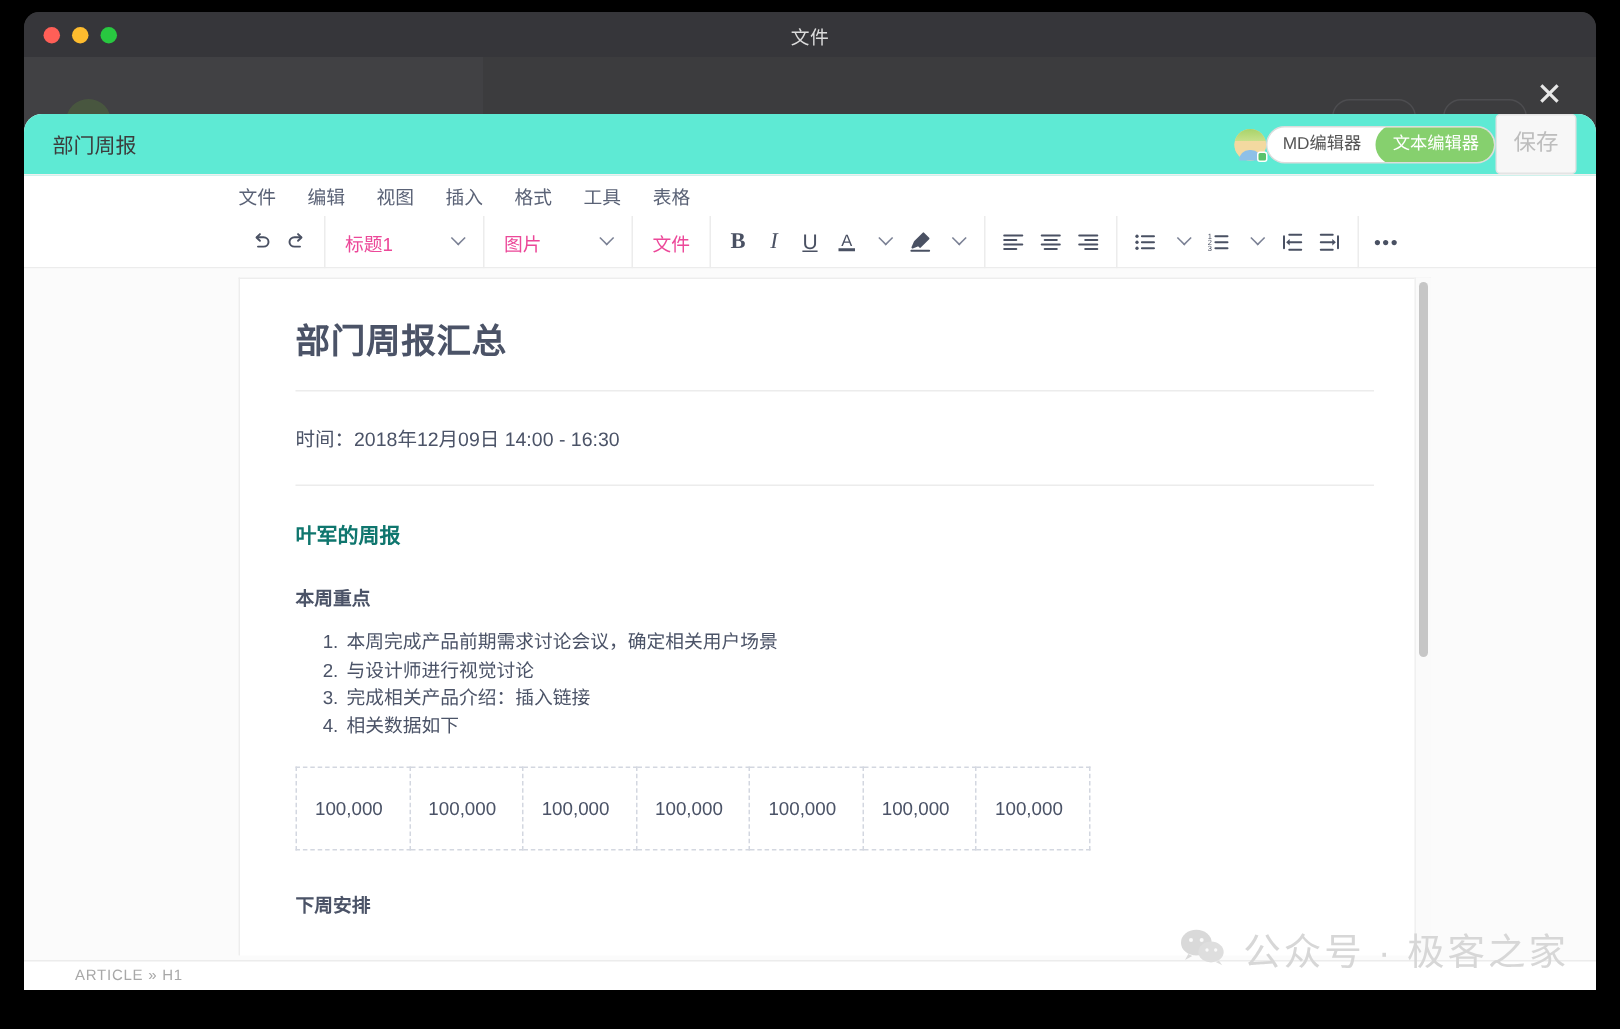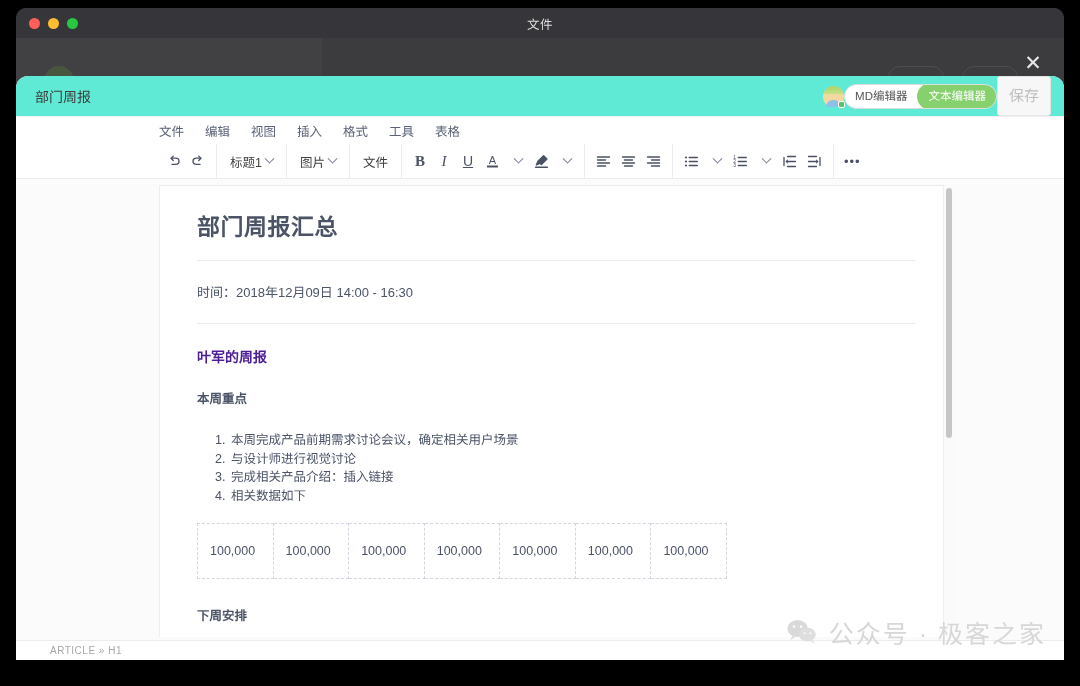--- a/index.html
+++ b/index.html
@@ -240,21 +240,21 @@
     align-items: center;
     justify-content: center;
     min-width: 24px;
     height: 26px;
     padding: 0 4px;
     color: #4a5163;
     font-size: 13px;
     cursor: pointer;
     border-radius: 3px;
   }
-  .tbtn.txt { font-size: 12.5px; padding: 0 7px; color: #404040; }
+  .tbtn.txt { font-size: 12.5px; padding: 0 7px; color: #ec4899; gap: 36px; }
   .tbtn svg { display: block; }
   .caret {
     display: inline-block;
     margin-left: 4px;
     width: 7px; height: 7px;
     border-right: 1.4px solid #7a8094;
     border-bottom: 1.4px solid #7a8094;
     transform: rotate(45deg) translate(-2px,-2px);
   }
   .bold-i { font-weight: bold; font-family: "Liberation Serif", serif; font-size: 15px;}
@@ -290,31 +290,31 @@
   }
   .hr { height: 1px; background: #ececec; margin: 0 0 0 0; }
   .doc-time {
     font-size: 13px;
     color: #4b5367;
     padding: 21px 0 22px 0;
   }
   .doc-h2 {
     font-size: 14px;
     font-weight: bold;
-    color: #4c1d95;
+    color: #0f766e;
     padding: 22px 0 0 0;
   }
   .doc-h3 {
     font-size: 12.5px;
     font-weight: bold;
     color: #4b5367;
     padding: 22px 0 0 0;
   }
   .doc-ol {
-    margin: 24px 0 0 0;
+    margin: 12px 0 0 0;
     padding-left: 32px;
     list-style: decimal;
   }
   .doc-ol li {
     font-size: 12.5px;
     color: #4b5367;
     line-height: 18.5px;
     padding-left: 2px;
   }
 

